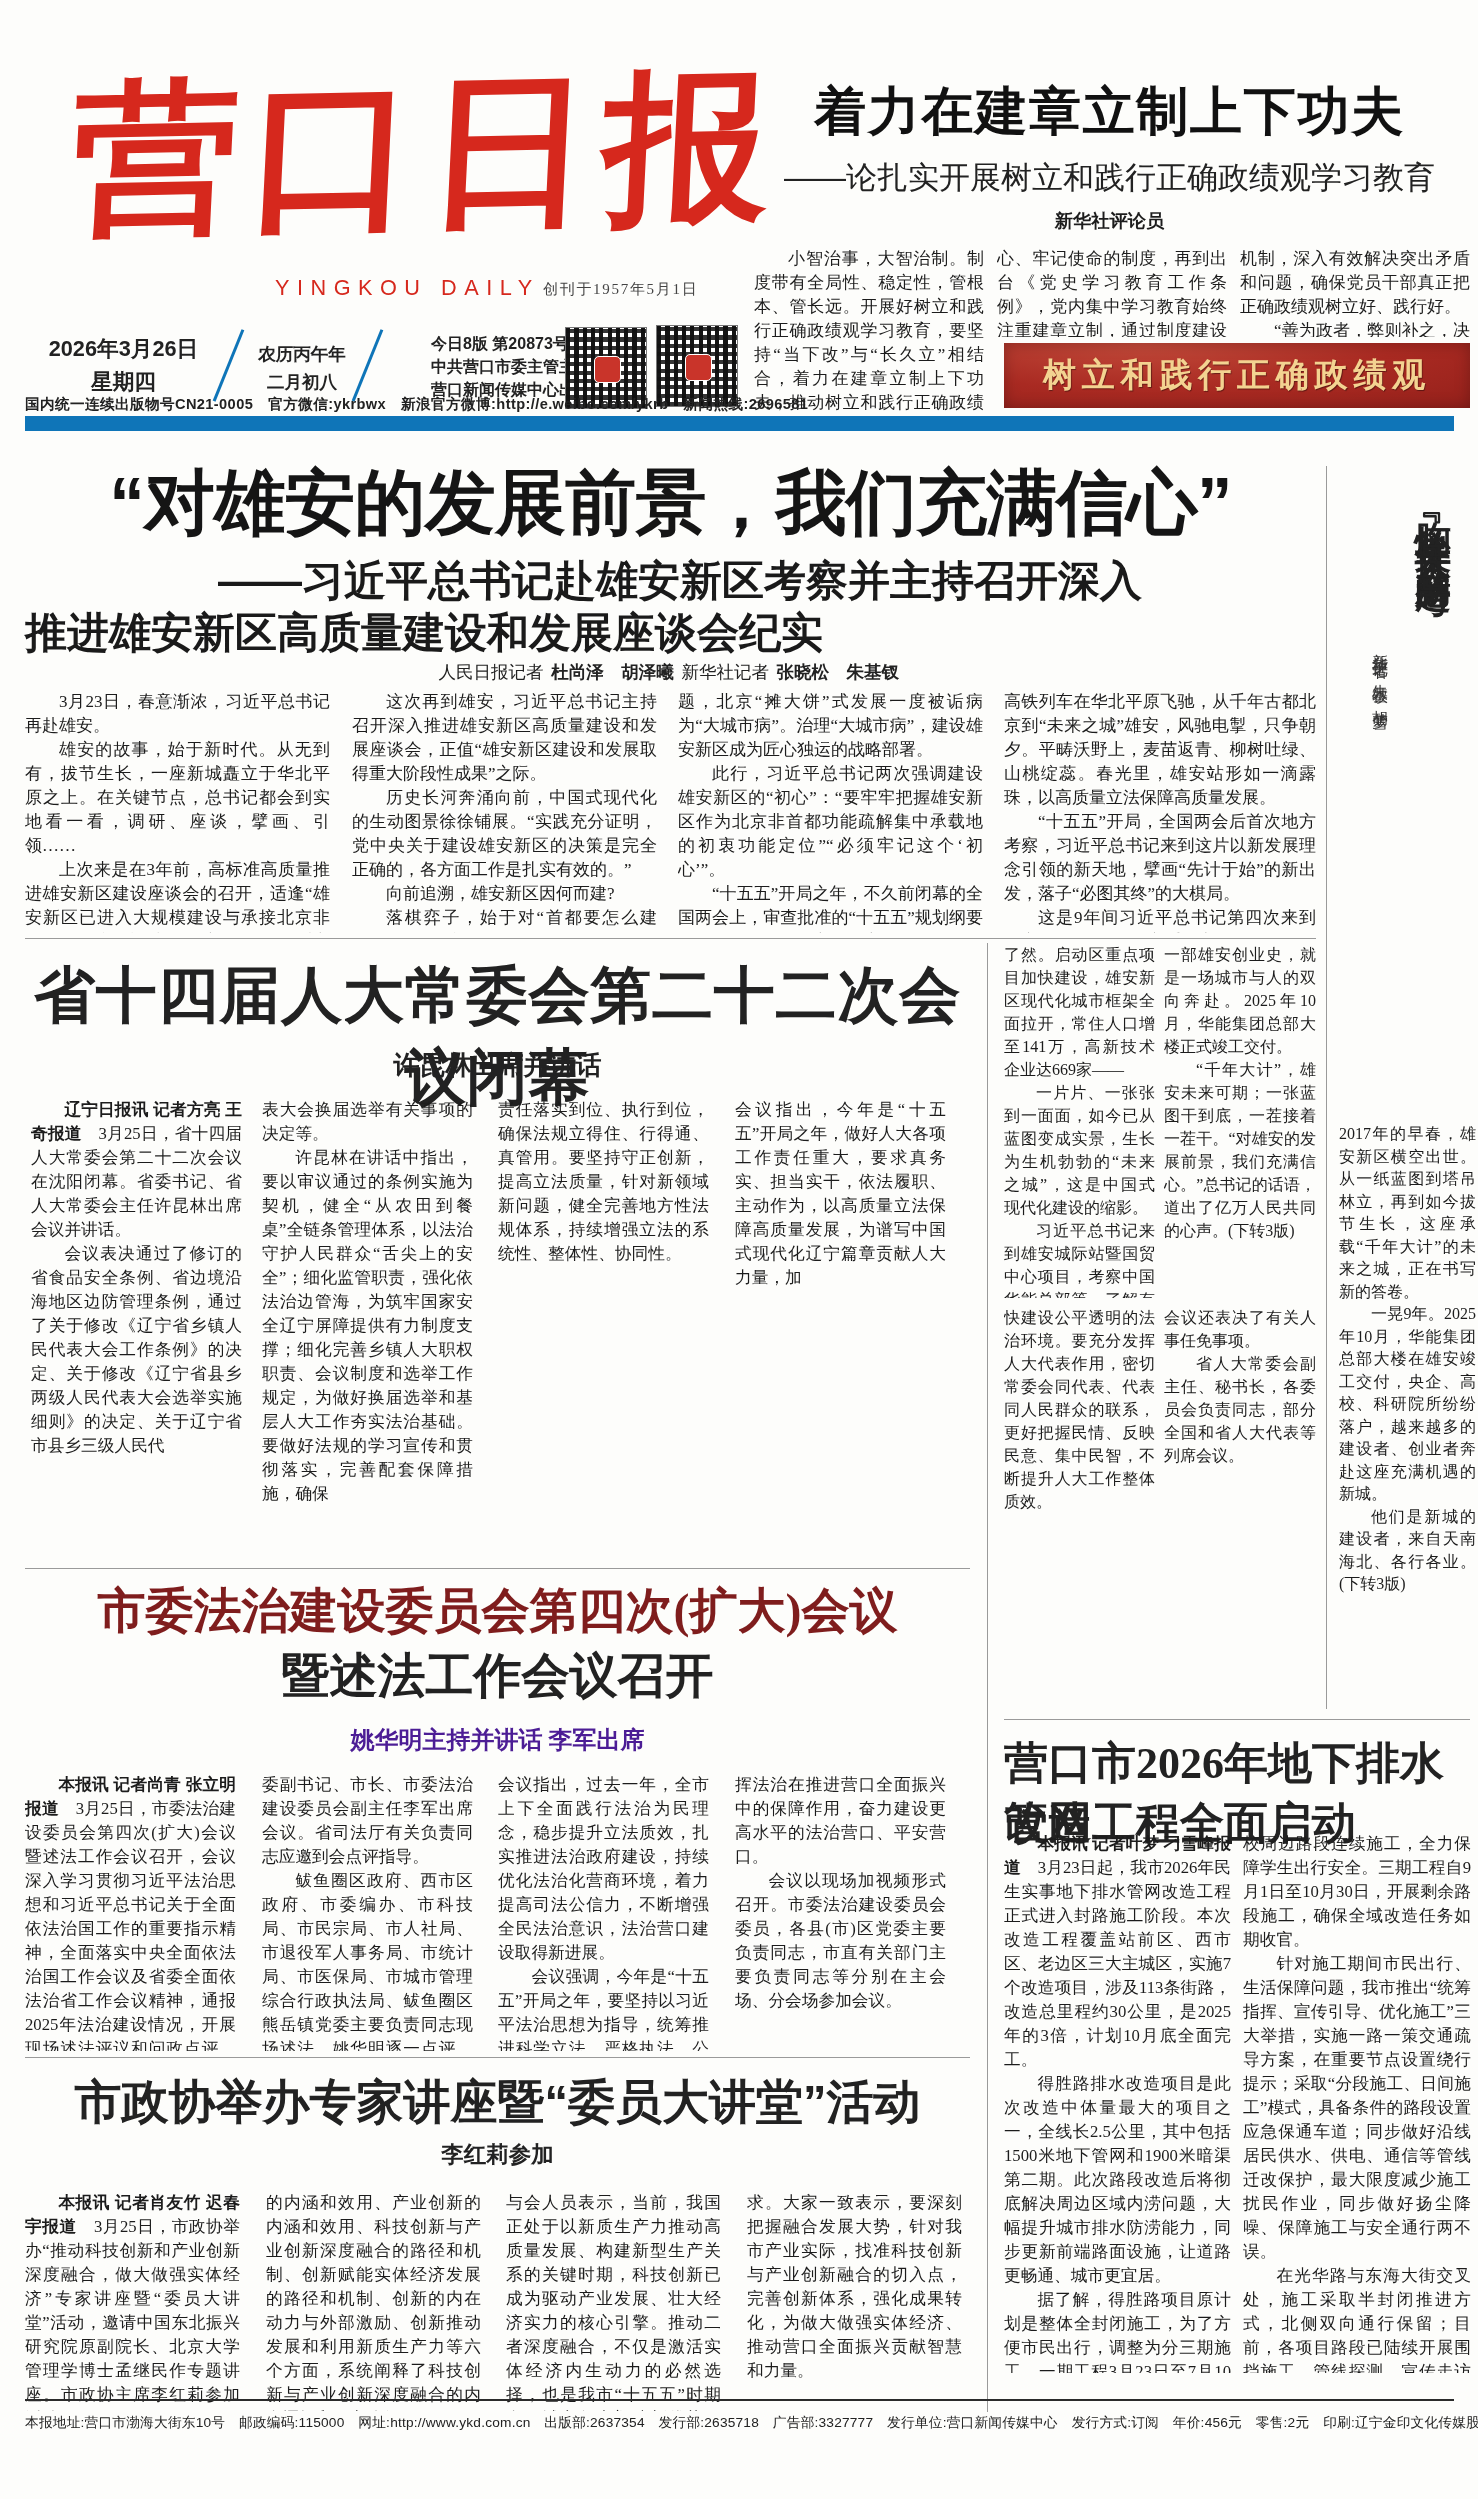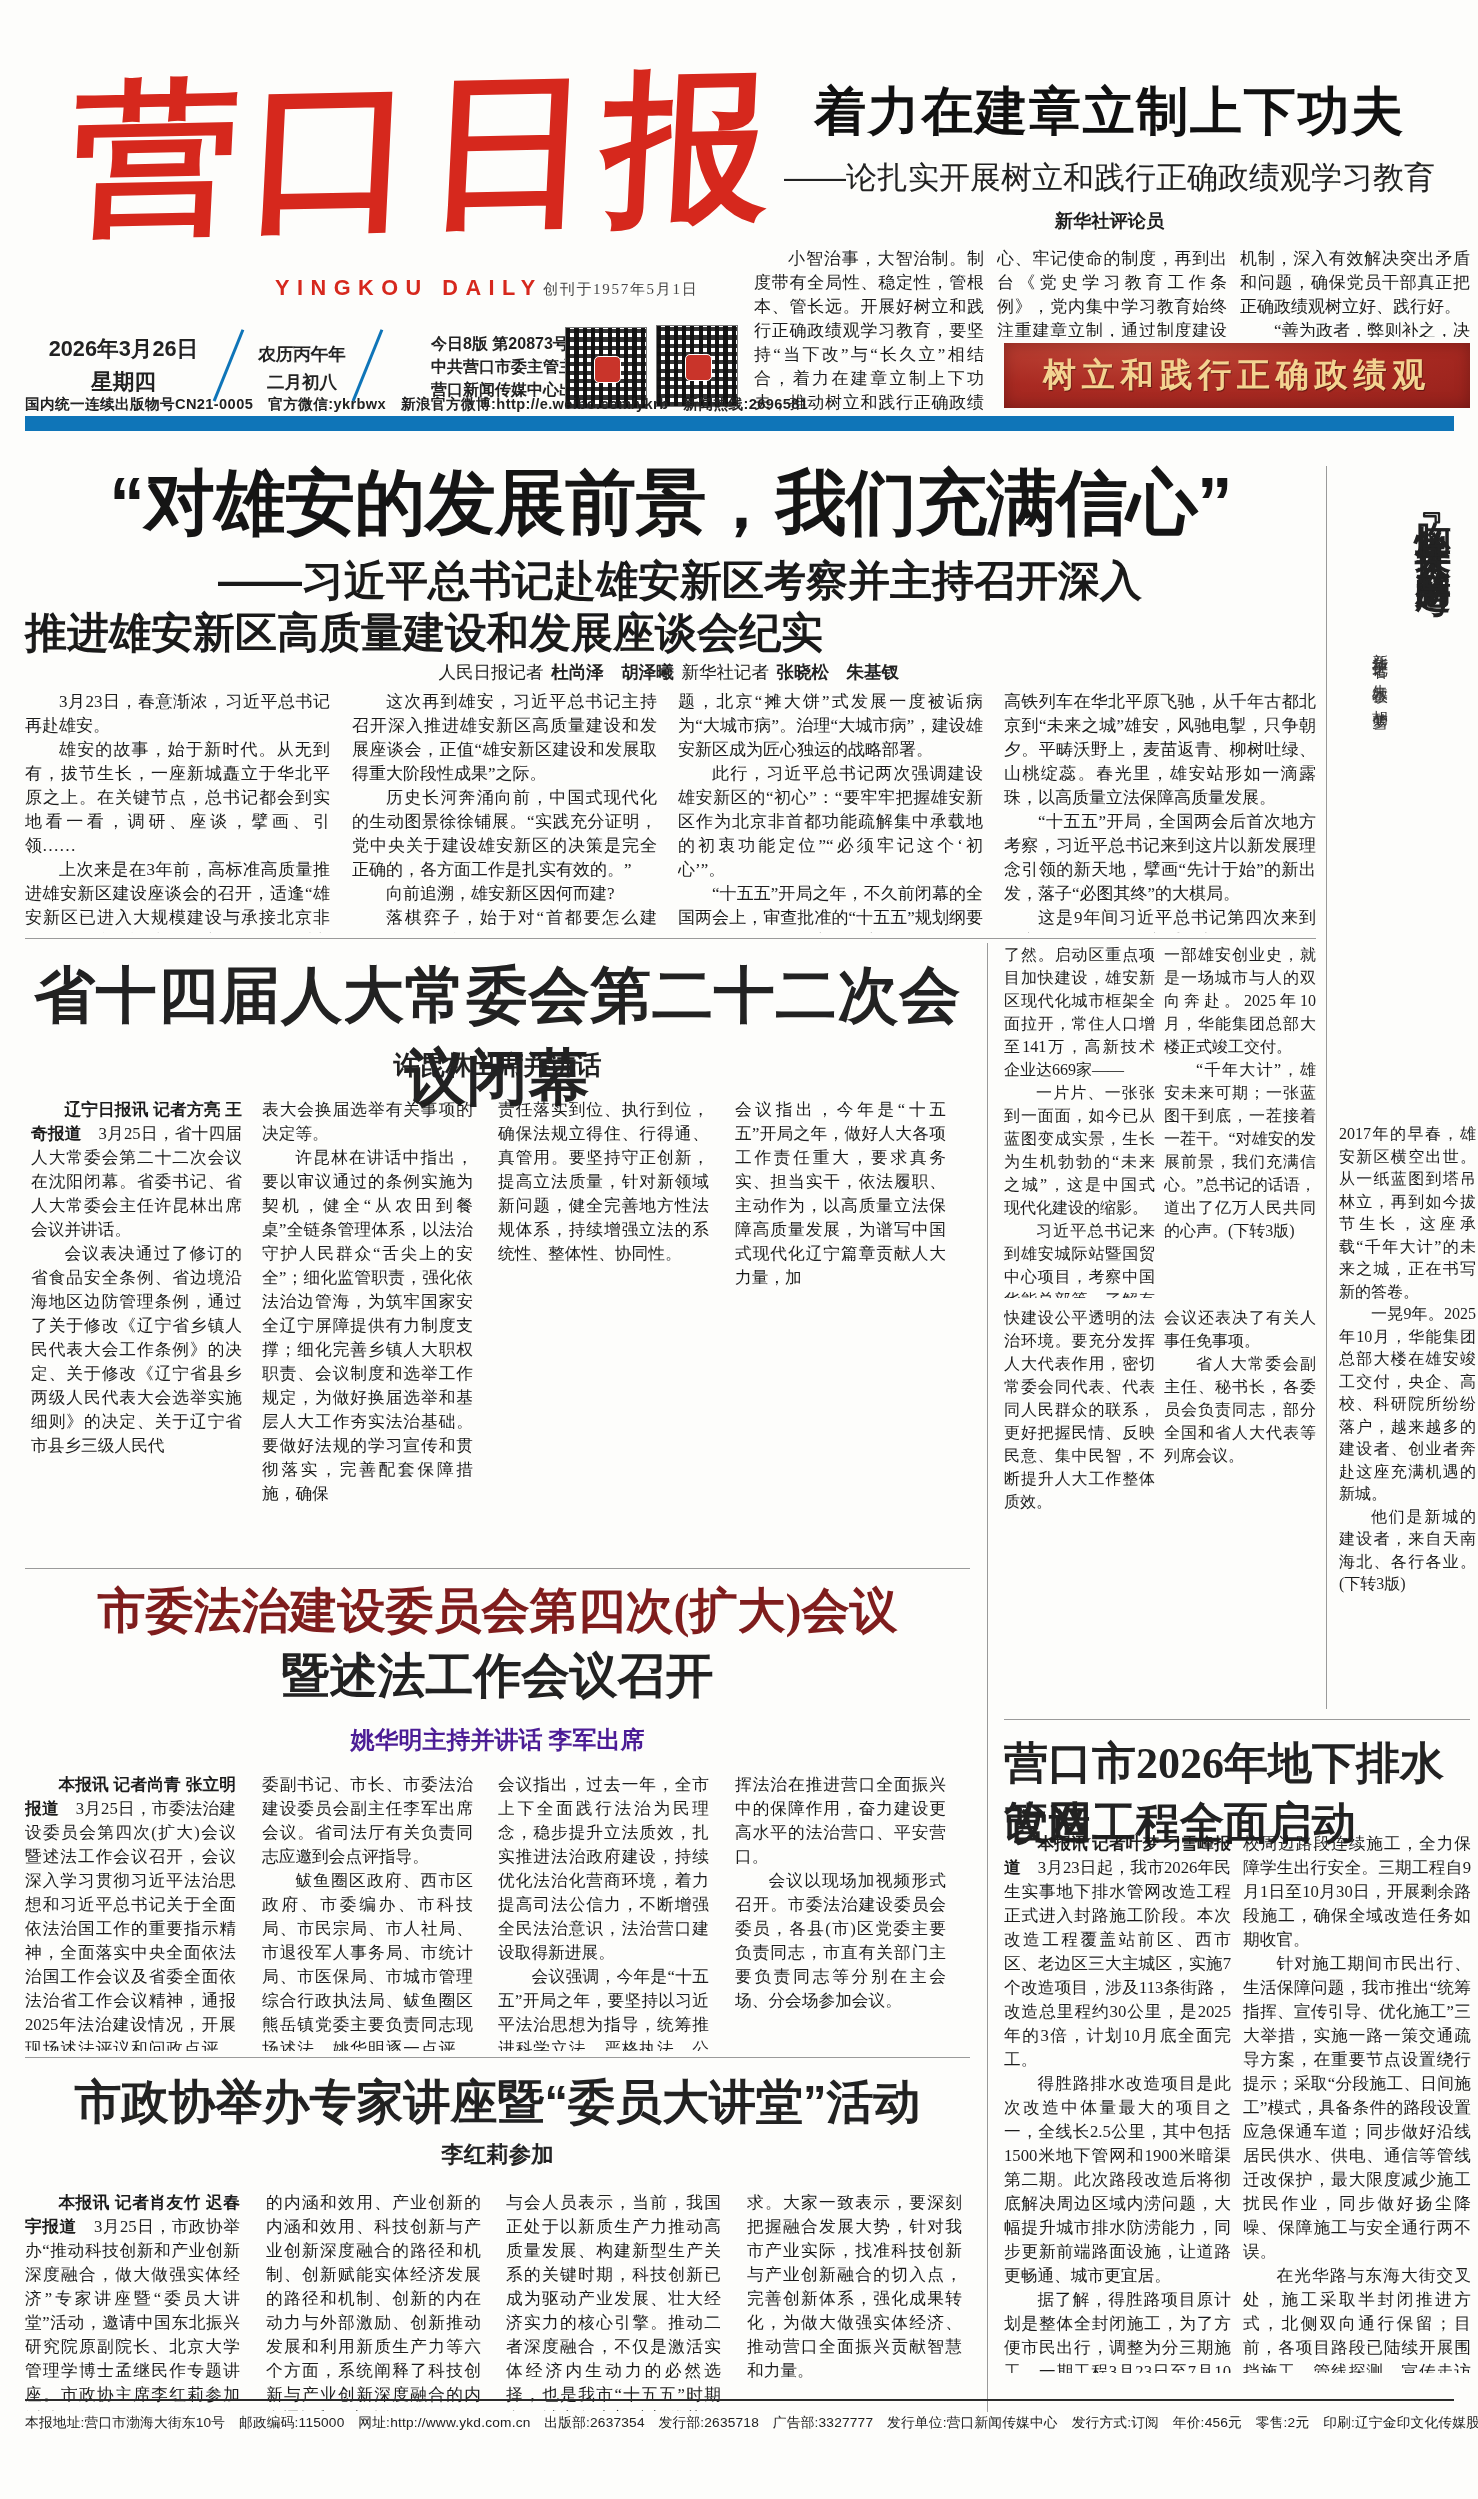--- a/index.html
+++ b/index.html
@@ -5,21 +5,21 @@
   html,body{margin:0;padding:0;background:#e8e8e6;}
   .page{position:relative;width:1478px;height:2500px;background:#fdfdfb;margin:0 auto;
         font-family:"Liberation Serif","DejaVu Serif",serif;color:#1c1c1c;overflow:hidden;}
   .abs{position:absolute;}
   .sans{font-family:"Liberation Sans","DejaVu Sans",sans-serif;}
   .center{text-align:center;}
   
   .masthead{left:73px;top:62px;width:800px;height:208px;color:#d6281d;
     font-size:165px;font-weight:900;line-height:200px;letter-spacing:11.7px;white-space:nowrap;
     transform:skewX(-4deg) rotate(-1.2deg);transform-origin:left center;}
-  .mast-en{left:275px;top:275px;width:250px;color:#d6281d;font-size:21.7px;font-weight:bold;
+  .mast-en{left:275px;top:275px;width:250px;color:#d6281d;font-size:21.7px;font-weight:normal;
     letter-spacing:7.5px;white-space:nowrap;}
   .mast-found{left:543px;top:280px;font-size:15px;color:#444;letter-spacing:1.7px;}
   
   .datecell{top:332px;font-weight:600;color:#222;}
   .d1{left:38px;width:171px;text-align:center;font-size:21.7px;line-height:33px;}
   .d2{left:250px;width:104px;text-align:center;font-size:17.5px;line-height:28px;top:340px;}
   .d3{left:390px;width:179px;font-size:16px;line-height:23px;top:332px;margin-left:41px;}
   .slash{top:327px;width:3.3px;height:77px;background:#0f75b8;transform:rotate(22deg);}
   .s1{left:227px;} .s2{left:366px;}
   .qr{top:327px;width:80px;height:80px;border:0.8px solid #777;

